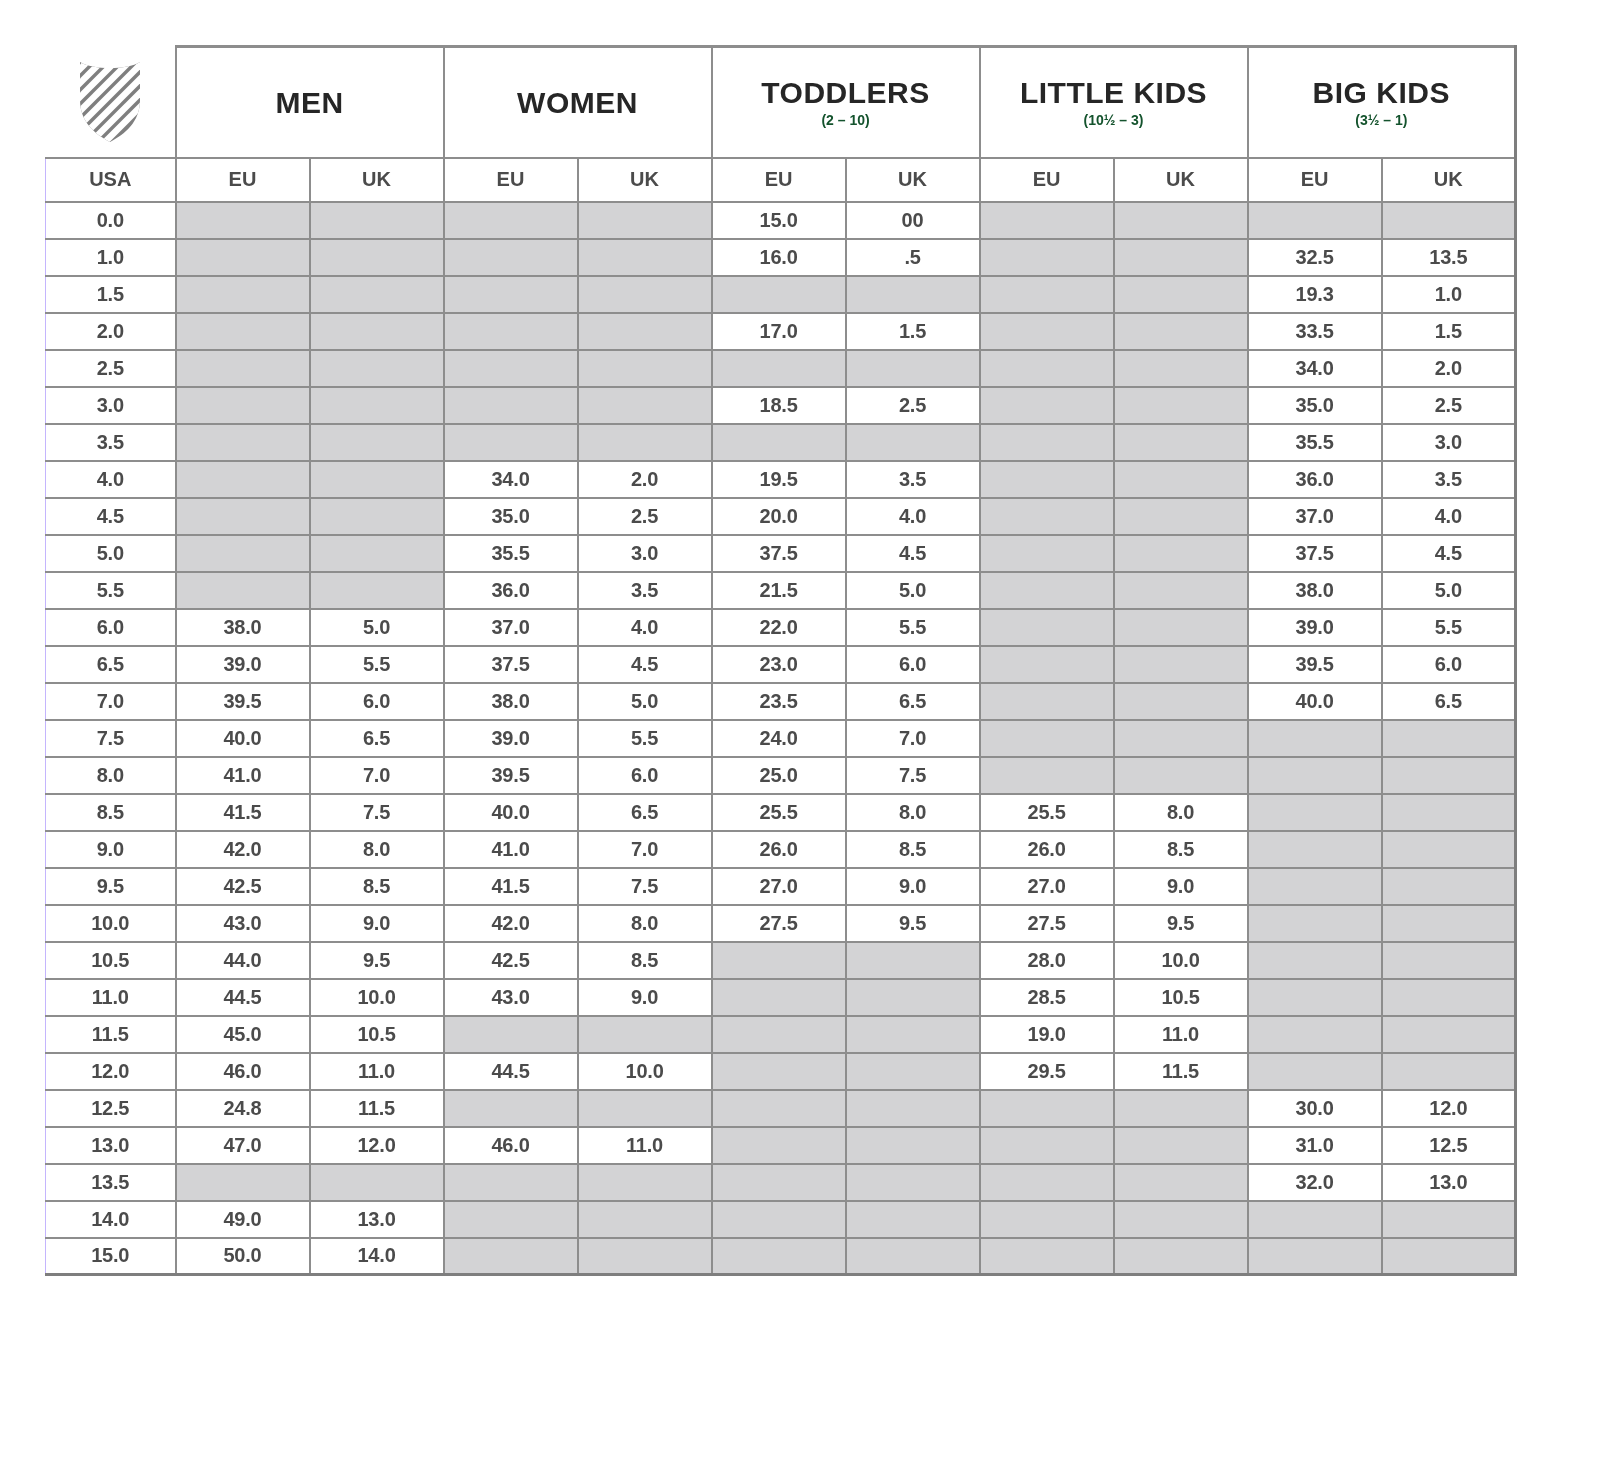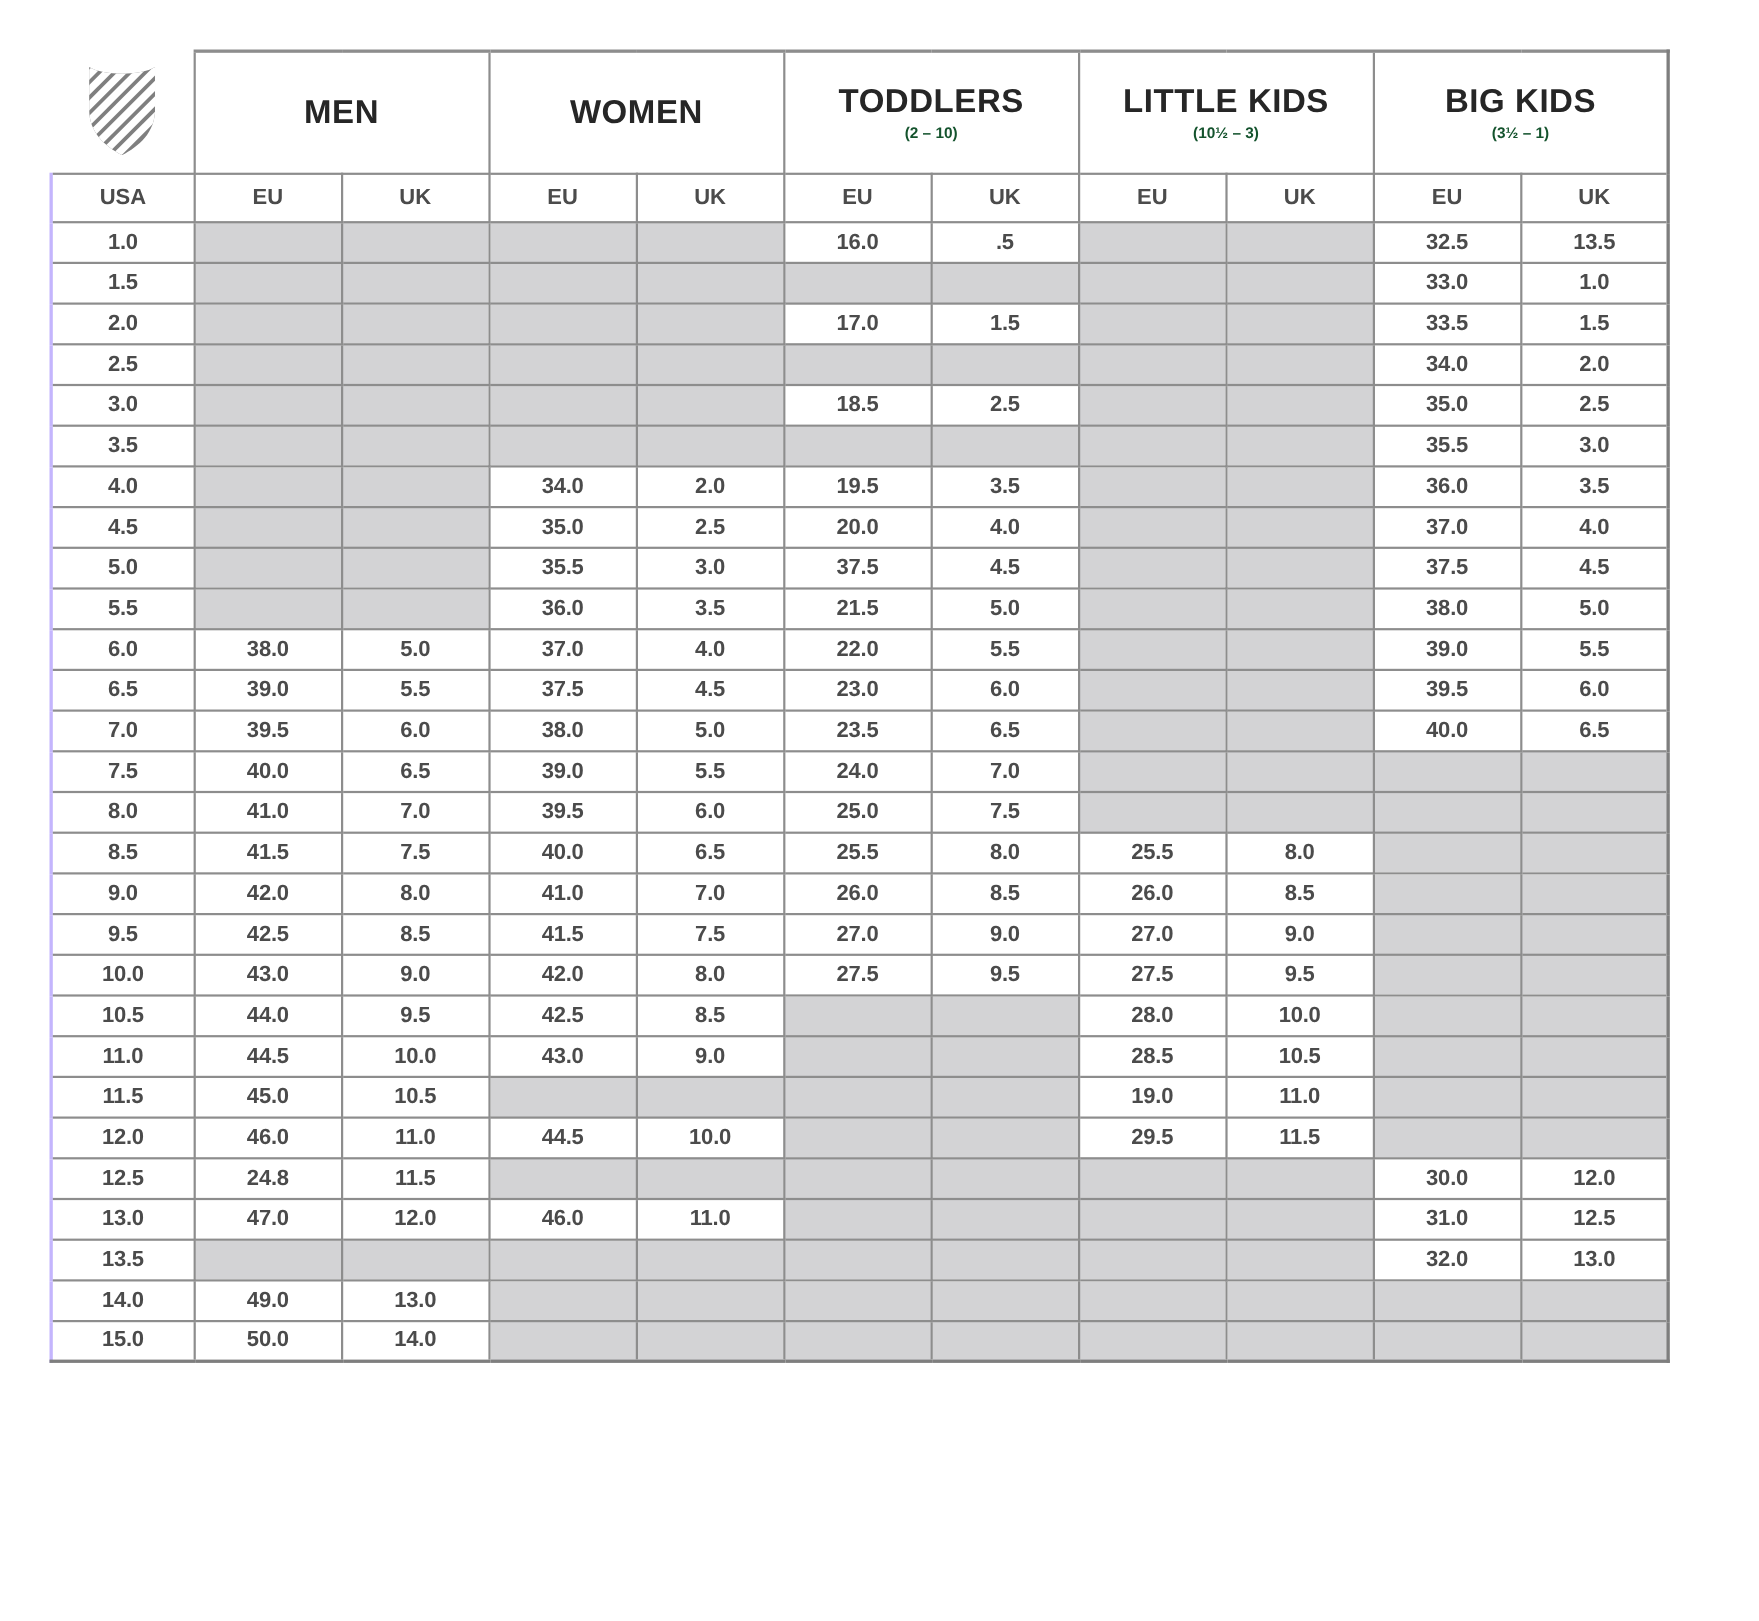--- a/index.html
+++ b/index.html
@@ -68,21 +68,21 @@
     font-weight: bold;
     color: #4b4b4b;
     background: #ffffff;
     letter-spacing: -0.2px;
   }
   tbody td.na {
     background: #d3d3d5;
   }
   
   tbody tr:last-child td { border-bottom: 3px solid #7e7e7e; }
-  tbody td:first-child, tr.subheader-row th:first-child { border-left: 3px solid #c4b5fd; }
+  tbody td:first-child, tr.subheader-row th:first-child { border-left: 1px solid #c4b5fd; }
   tbody td:last-child, tr.subheader-row th:last-child, th.group-header:last-child { border-right: 3px solid #7e7e7e; }
   th.group-header { border-top: 3px solid #8d8d8d; }
 </style>
 </head>
 <body>
 
 <div class="chart-wrap">
   <table class="size-chart">
     <colgroup>
       <col style="width:130px">
@@ -149,20 +149,33 @@
           <th>EU</th>
           <th>UK</th>
           <th>EU</th>
           <th>UK</th>
           <th>EU</th>
           <th>UK</th>
         </tr>
     </thead>
     <tbody id="table-body">
         <tr>
+          <td>0.0</td>
+          <td class="na"></td>
+          <td class="na"></td>
+          <td class="na"></td>
+          <td class="na"></td>
+          <td class="val">15.0</td>
+          <td class="val">00</td>
+          <td class="na"></td>
+          <td class="na"></td>
+          <td class="na"></td>
+          <td class="na"></td>
+        </tr>
+        <tr>
           <td>1.0</td>
           <td class="na"></td>
           <td class="na"></td>
           <td class="na"></td>
           <td class="na"></td>
           <td class="val">16.0</td>
           <td class="val">.5</td>
           <td class="na"></td>
           <td class="na"></td>
           <td class="val">32.5</td>
@@ -171,21 +184,21 @@
         <tr>
           <td>1.5</td>
           <td class="na"></td>
           <td class="na"></td>
           <td class="na"></td>
           <td class="na"></td>
           <td class="na"></td>
           <td class="na"></td>
           <td class="na"></td>
           <td class="na"></td>
-          <td class="val">33.0</td>
+          <td class="val">19.3</td>
           <td class="val">1.0</td>
         </tr>
         <tr>
           <td>2.0</td>
           <td class="na"></td>
           <td class="na"></td>
           <td class="na"></td>
           <td class="na"></td>
           <td class="val">17.0</td>
           <td class="val">1.5</td>

